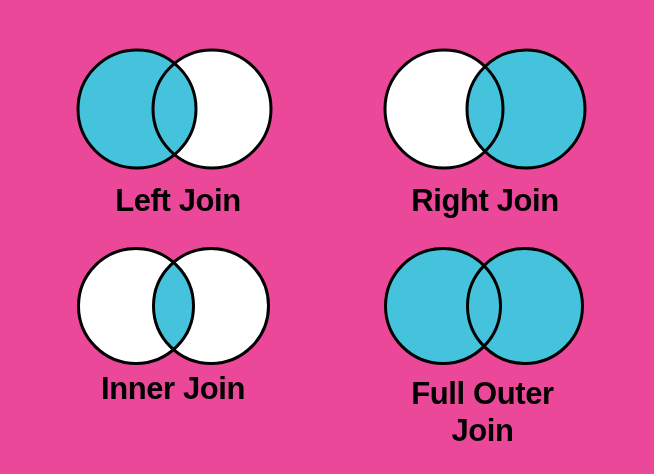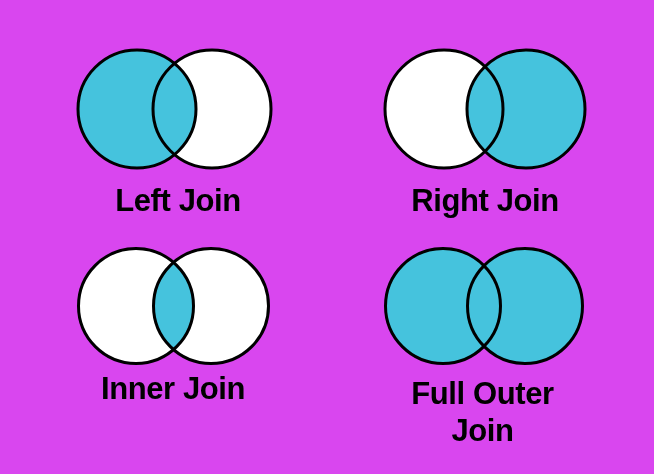--- a/index.html
+++ b/index.html
@@ -8,21 +8,21 @@
     padding: 0;
     background: #ffffff;
   }
   body {
     font-family: "Liberation Sans", sans-serif;
   }
   #canvas {
     position: relative;
     width: 654px;
     height: 474px;
-    background: #d946ef;
+    background: #ec4899;
     overflow: hidden;
   }
   .join-cell {
     position: absolute;
   }
   .venn-wrap {
     position: absolute;
     left: 0;
     top: 0;
   }

